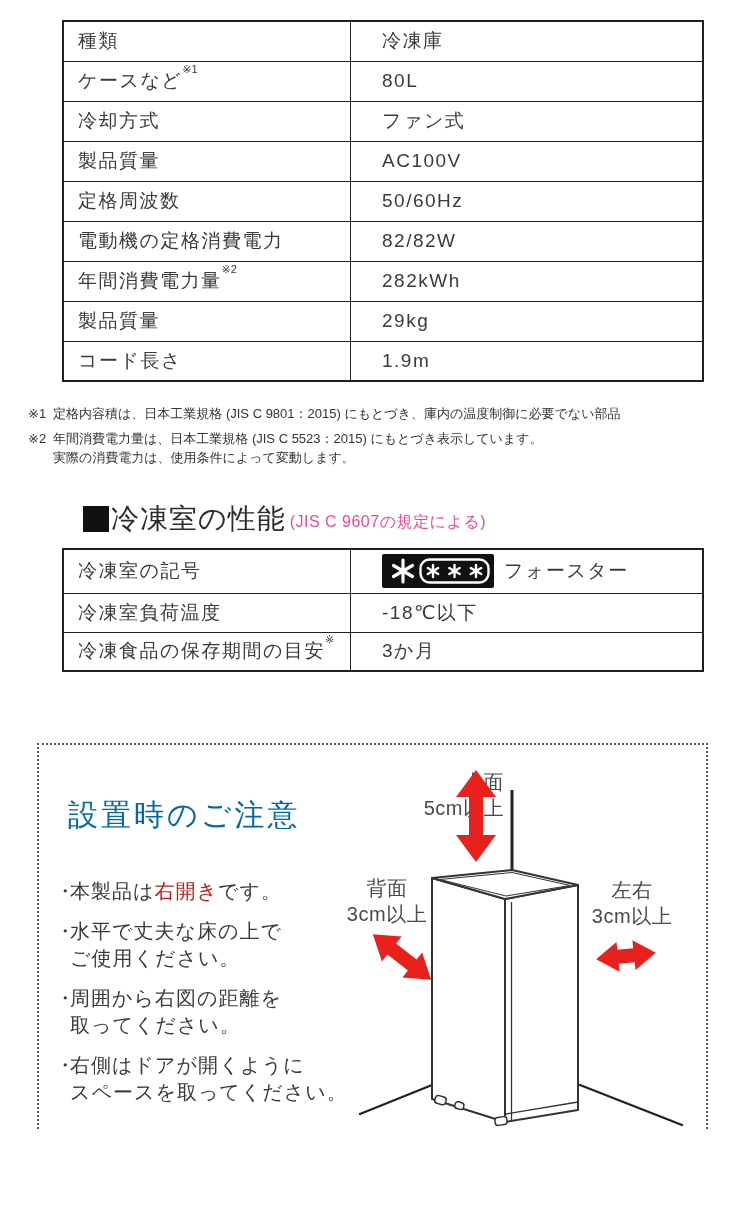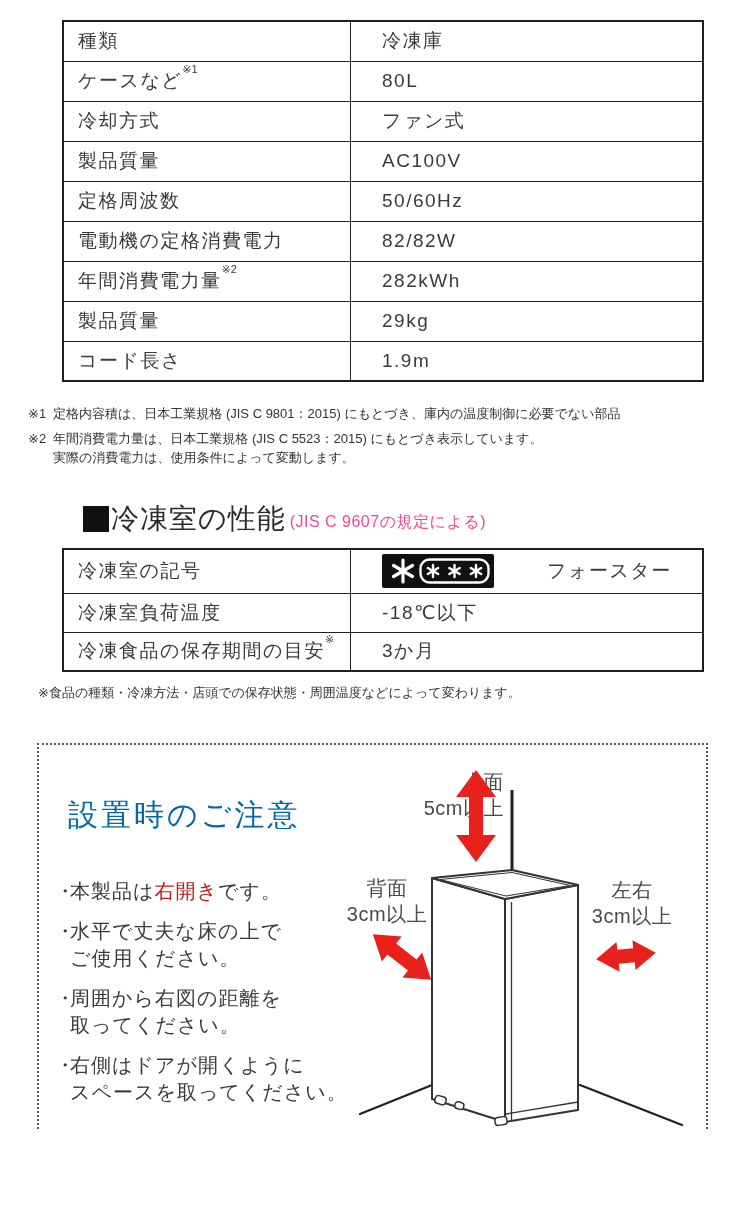--- a/index.html
+++ b/index.html
@@ -16,21 +16,21 @@
     border:1px solid #1f1f1f; font-size:19px; letter-spacing:1.5px;
     color:#3a3a3a; vertical-align:middle; white-space:nowrap;
   }
   table.spec td.c1 { width:272px; padding:0 0 0 14px; }
   table.spec td.c2 { width:320px; padding:0 0 0 31px; }
   table.spec tr { height:40px; }
   sup.mark { font-size:11px; letter-spacing:0; position:relative; top:-7px; }
   table.spec2 { top:548px; }
   table.spec2 tr { height:39px; }
   table.spec2 tr.tall { height:44px;margin-left:44px; }
-  .starline { display:flex; align-items:center;gap:43px; }
+  .starline { display:flex; align-items:center; }
   .starline .badge { flex:none; display:inline-block; line-height:0; }
   .starline .btext { margin-left:10px; }
   
   .notes { position:absolute; left:28px; top:404px; font-size:13px; line-height:1.5;
            color:#333; white-space:nowrap; }
   .note { display:flex; margin-bottom:5px; }
   .note .mk { flex:none; width:25px; }
   .note2 { position:absolute; left:38px; top:684px; font-size:13px; color:#333; white-space:nowrap; }
   
   .sec-head { position:absolute; left:55px; top:500px; display:flex; align-items:center; white-space:nowrap;margin-left:28px; }
@@ -153,21 +153,20 @@
         <td class="c1">冷凍室負荷温度</td>
         <td class="c2">-18℃以下</td>
       </tr>
       <tr>
         <td class="c1"><span>冷凍食品の保存期間の目安</span><sup class="mark">※</sup></td>
         <td class="c2">3か月</td>
       </tr>
     </tbody>
   </table>
 
-  <div class="note2">※食品の種類・冷凍方法・店頭での保存状態・周囲温度などによって変わります。</div>
 
   <div class="install">
     <div class="install-title">設置時のご注意</div>
 
     <div class="bullets">
       <div class="bullet">
         <span class="mk">・</span>
         <span class="bl"><span>本製品は</span><span class="red">右開き</span><span>です。</span></span>
       </div>
       <div class="bullet">

